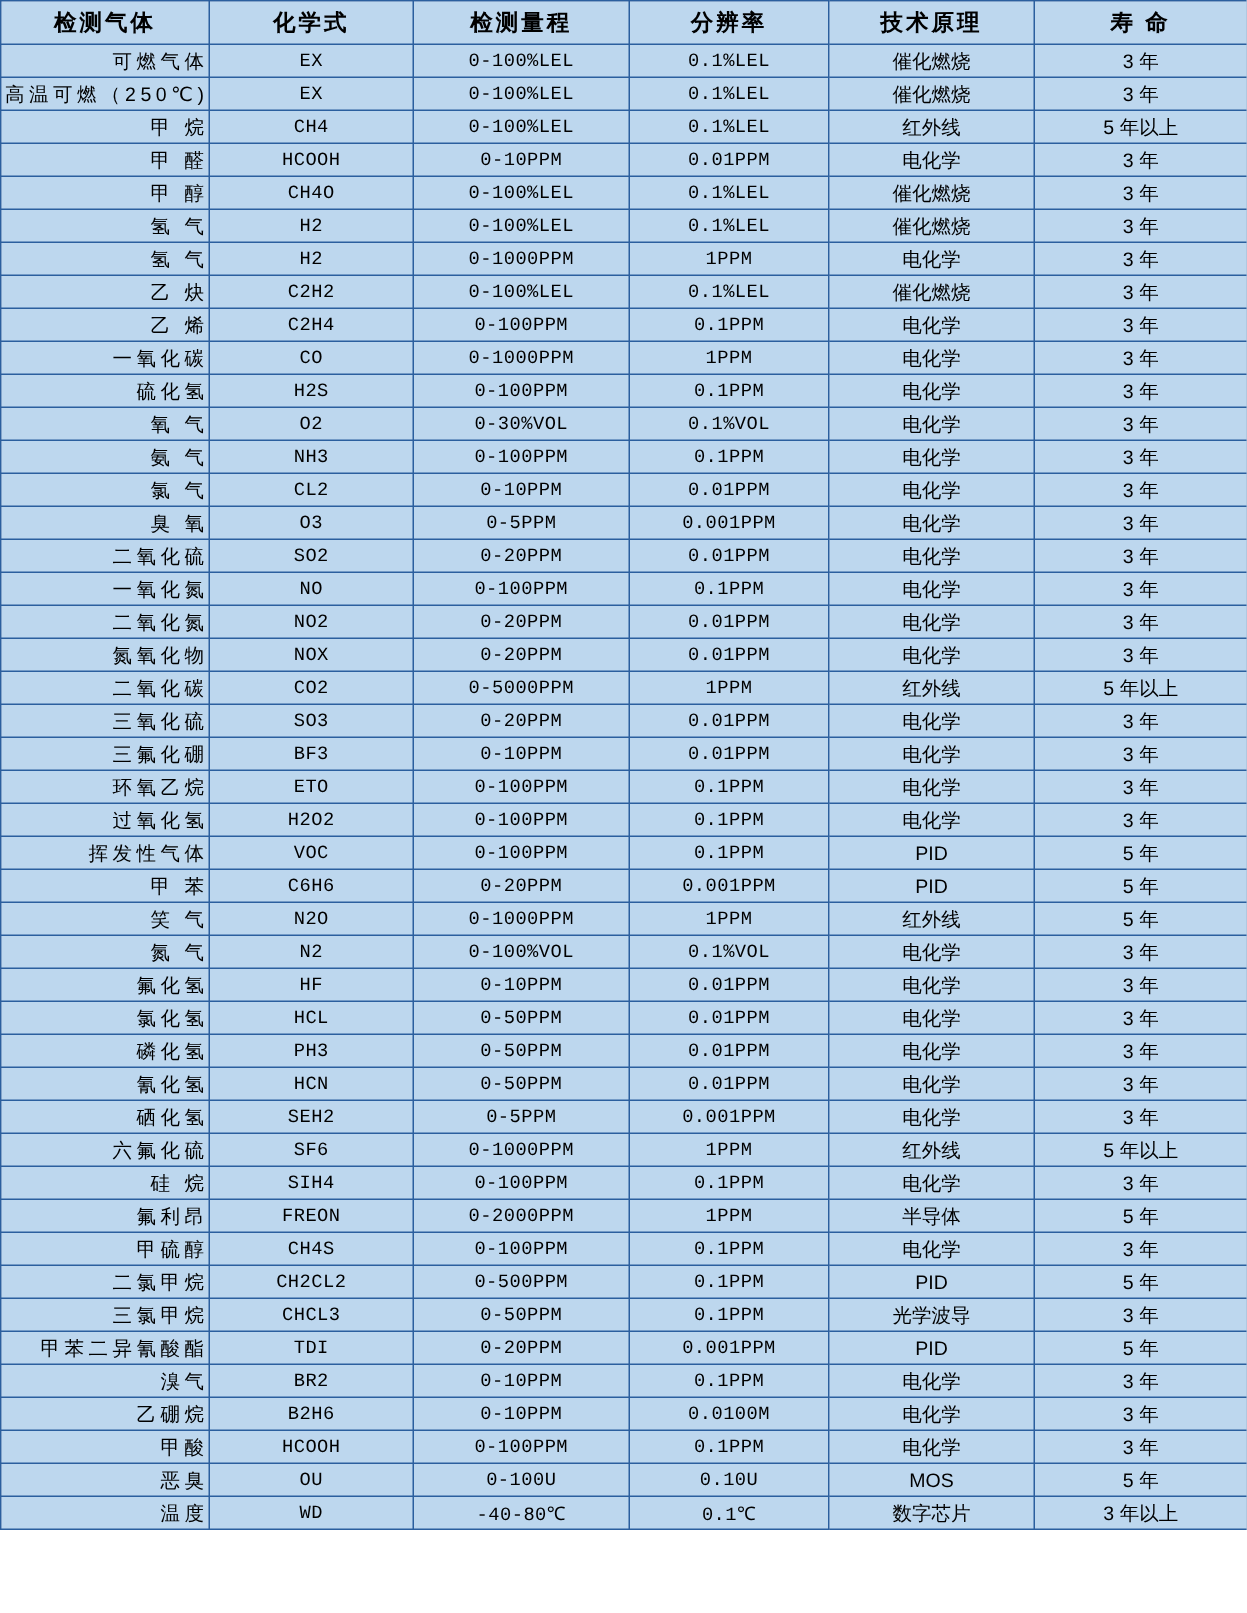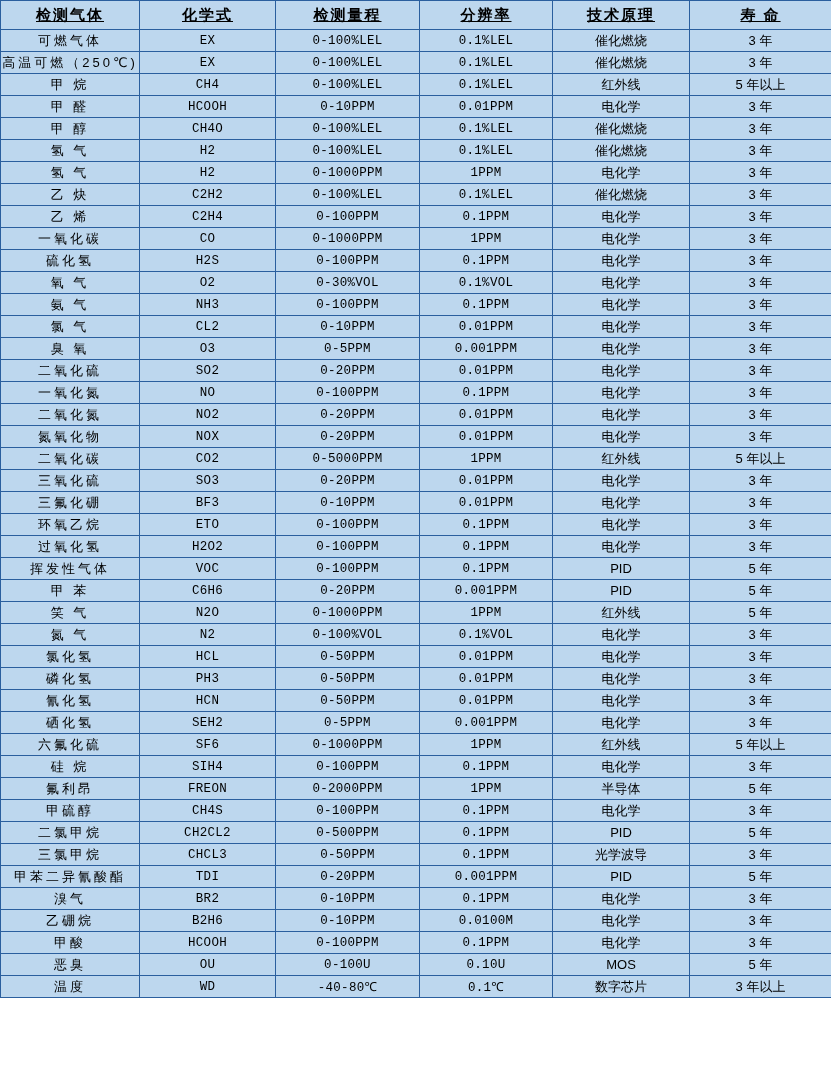--- a/index.html
+++ b/index.html
@@ -22,29 +22,29 @@
     vertical-align: middle;
     color: #000000;
     background: #bdd7ee;
     padding: 0;
   }
   #gas-table thead th {
     height: 28px;
     font-size: 15px;
     font-weight: bold;
     letter-spacing: 2px;
-    text-decoration: underline;
   }
   #gas-table tbody td {
     height: 21px;
     font-size: 13px;
     font-weight: normal;
   }
   #gas-table tbody td.name {
     letter-spacing: 3px;
+    text-align: right;
   }
   #gas-table tbody td.mono {
     font-family: "Liberation Mono", "DejaVu Sans Mono", monospace;
     font-size: 12.5px;
     letter-spacing: 0.3px;
   }
   
   col.c0 { width: 139px; }
   col.c1 { width: 136px; }
   col.c2 { width: 144px; }
@@ -293,20 +293,28 @@
       </tr>
       <tr>
         <td class="name">氮 气</td>
         <td class="mono">N2</td>
         <td class="mono">0-100%VOL</td>
         <td class="mono">0.1%VOL</td>
         <td class="">电化学</td>
         <td class="">3 年</td>
       </tr>
       <tr>
+        <td class="name">氟化氢</td>
+        <td class="mono">HF</td>
+        <td class="mono">0-10PPM</td>
+        <td class="mono">0.01PPM</td>
+        <td class="">电化学</td>
+        <td class="">3 年</td>
+      </tr>
+      <tr>
         <td class="name">氯化氢</td>
         <td class="mono">HCL</td>
         <td class="mono">0-50PPM</td>
         <td class="mono">0.01PPM</td>
         <td class="">电化学</td>
         <td class="">3 年</td>
       </tr>
       <tr>
         <td class="name">磷化氢</td>
         <td class="mono">PH3</td>

